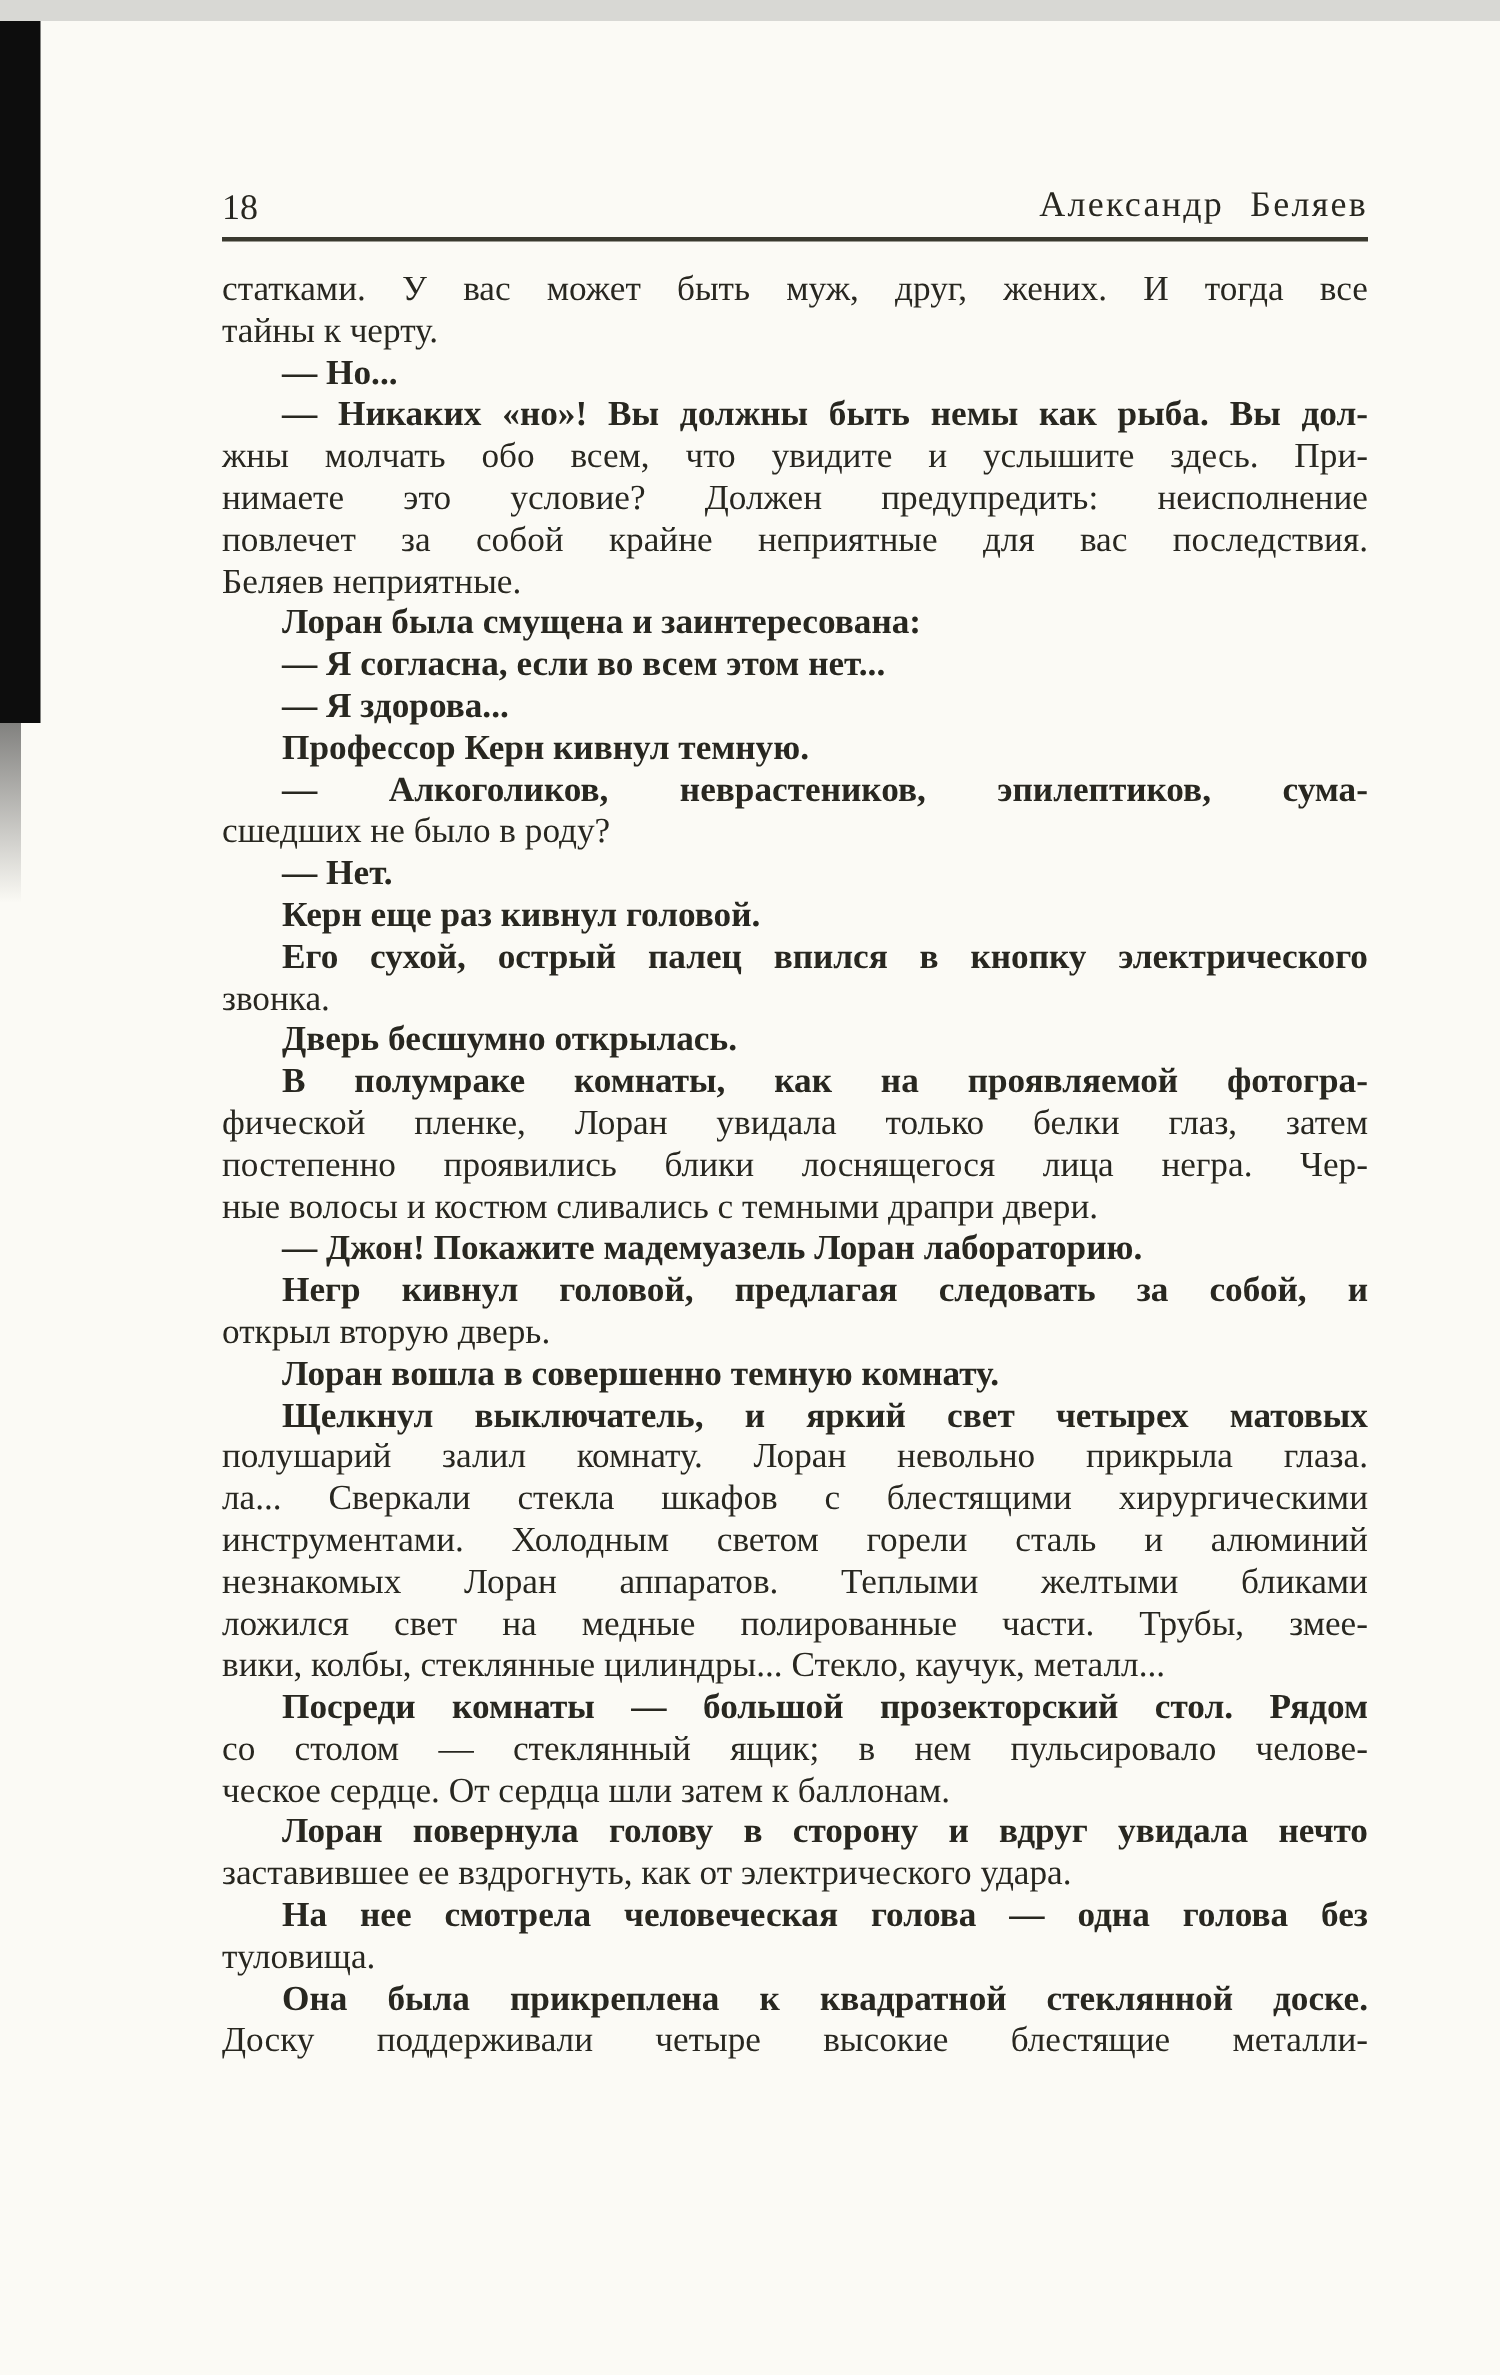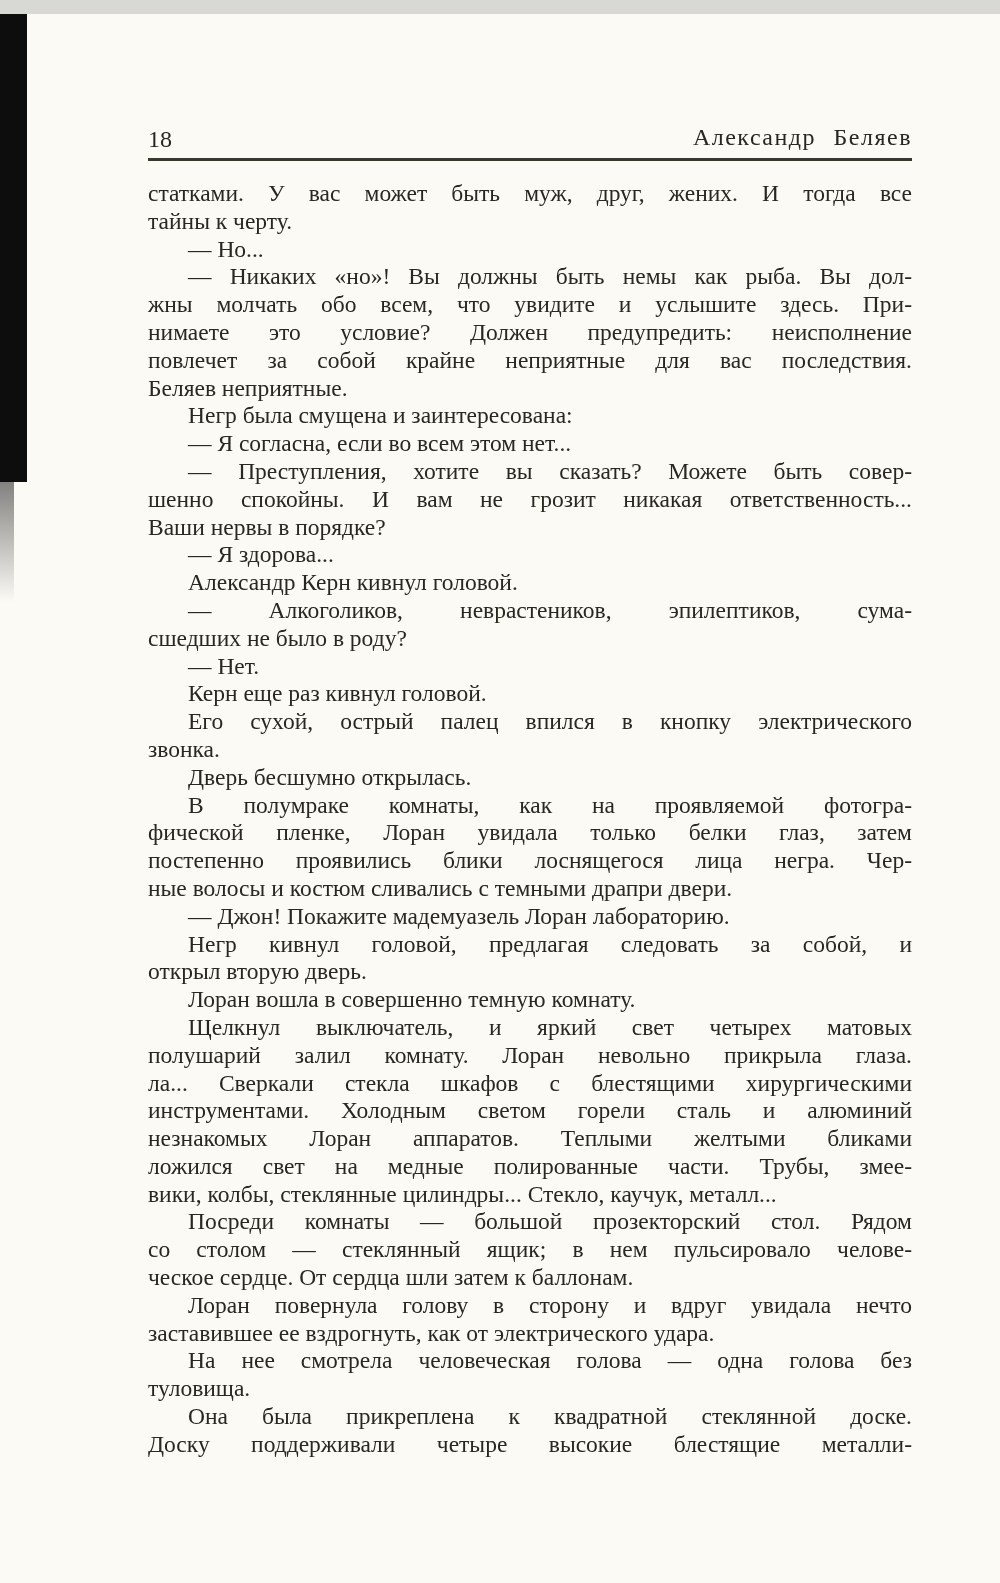--- a/index.html
+++ b/index.html
@@ -66,20 +66,21 @@
   .para { margin: 0; }
   .line {
     text-align: justify;
     text-align-last: justify;
   }
   .line.last {
     text-align-last: left;
   }
   .line.first {
     padding-left: 40px;
+    font-weight: bold;
   }
 </style>
 </head>
 <body>
 
 <div class="page">
   <div class="scan-strip"></div>
   <div class="scan-strip-fade"></div>
 
   <div class="header">
@@ -97,35 +98,30 @@
         <div class="line last first">— Но...</div>
       </div>
       <div class="para">
         <div class="line first">— Никаких «но»! Вы должны быть немы как рыба. Вы дол-</div>
         <div class="line">жны молчать обо всем, что увидите и услышите здесь. При-</div>
         <div class="line">нимаете это условие? Должен предупредить: неисполнение</div>
         <div class="line">повлечет за собой крайне неприятные для вас последствия.</div>
         <div class="line last">Беляев неприятные.</div>
       </div>
       <div class="para">
-        <div class="line last first">Негр была смущена и заинтересована:</div>
+        <div class="line last first">Лоран была смущена и заинтересована:</div>
       </div>
       <div class="para">
         <div class="line last first">— Я согласна, если во всем этом нет...</div>
       </div>
       <div class="para">
-        <div class="line first">— Преступления, хотите вы сказать? Можете быть совер-</div>
-        <div class="line">шенно спокойны. И вам не грозит никакая ответственность...</div>
-        <div class="line last">Ваши нервы в порядке?</div>
-      </div>
-      <div class="para">
         <div class="line last first">— Я здорова...</div>
       </div>
       <div class="para">
-        <div class="line last first">Александр Керн кивнул головой.</div>
+        <div class="line last first">Профессор Керн кивнул темную.</div>
       </div>
       <div class="para">
         <div class="line first">— Алкоголиков, неврастеников, эпилептиков, сума-</div>
         <div class="line last">сшедших не было в роду?</div>
       </div>
       <div class="para">
         <div class="line last first">— Нет.</div>
       </div>
       <div class="para">
         <div class="line last first">Керн еще раз кивнул головой.</div>

